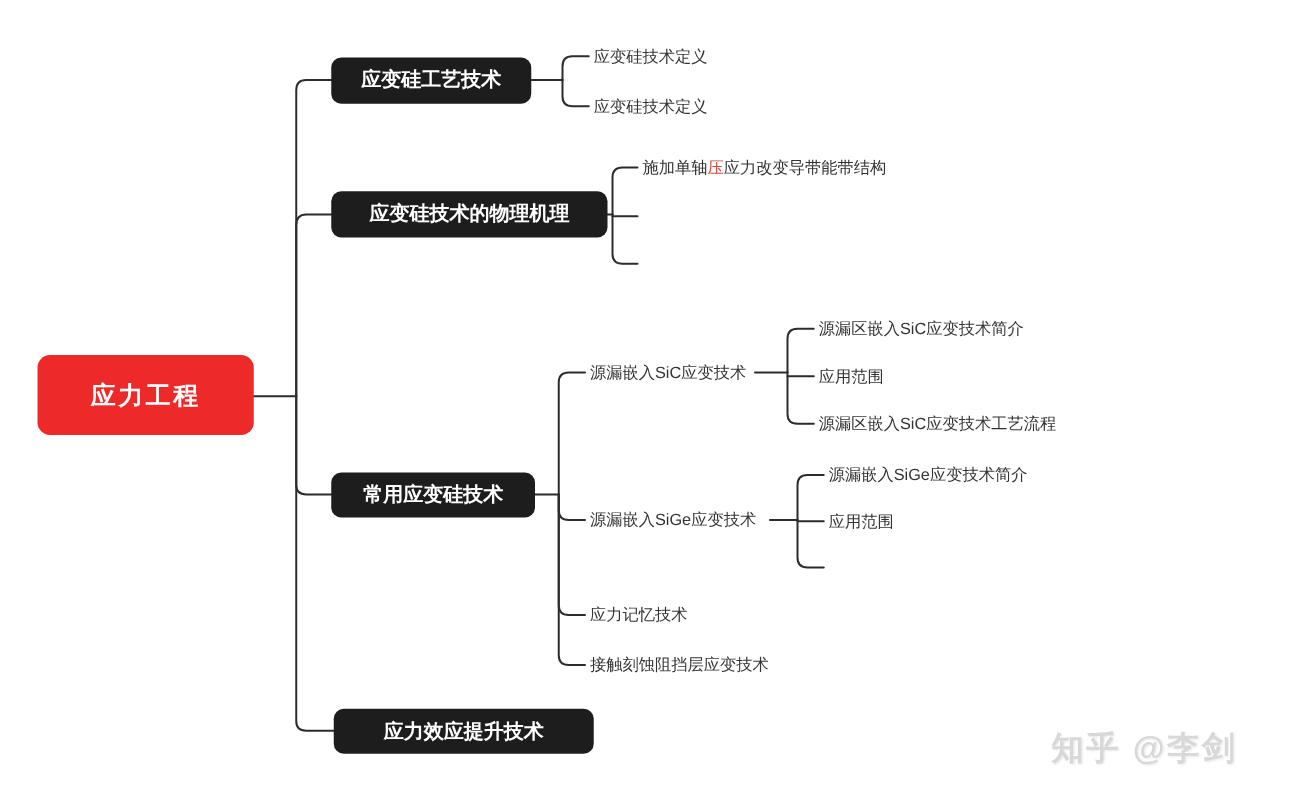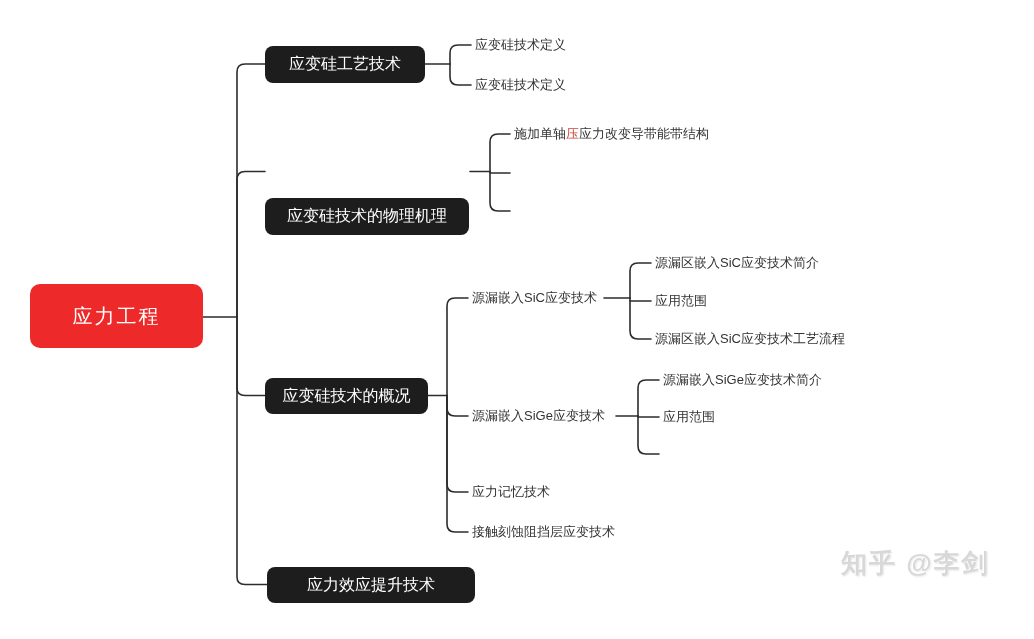--- a/index.html
+++ b/index.html
@@ -4,21 +4,21 @@
 <style>
   html,body{margin:0;padding:0;background:#fff;}
   .canvas{
     position:relative;width:1034px;height:639px;background:#fff;overflow:hidden;
     font-family:"Liberation Sans","DejaVu Sans",sans-serif;
   }
   .clines{position:absolute;left:0;top:0;width:1034px;height:639px;}
   .clines path{fill:none;stroke:var(--line,#2c2c2c);stroke-width:1.6;stroke-linecap:round;}
   .node{
     position:absolute;display:flex;align-items:center;justify-content:center;
-    background:var(--branch-bg,#1d1d1d);color:#fff;font-weight:normal;font-size:16px;
+    background:var(--branch-bg,#1d1d1d);color:#fff;font-weight:bold;font-size:16px;
     border-radius:8px;white-space:nowrap;box-sizing:border-box;
   }
   .node.root{
     background:var(--root-bg,#ee2929);font-size:20px;border-radius:10px;letter-spacing:2px;
   }
   .leaf{
     position:absolute;transform:translateY(-50%);font-size:13px;color:#333;
     white-space:nowrap;line-height:1.2;
   }
   .hl{color:var(--highlight,#c9473d);}
@@ -76,36 +76,36 @@
       <path d="M616 416 H638"></path>
       <path d="M638 416 V388 Q638 380 646 380 H659"></path>
       <path d="M638 417 H659"></path>
       <path d="M638 416 V446 Q638 454 646 454 H659"></path>
     </g>
   </svg>
 
   <div class="node root" style="left:30px;top:284px;width:173px;height:64px;">应力工程</div>
 
   <div class="node" style="left:265px;top:46px;width:160px;height:37px;">应变硅工艺技术</div>
-  <div class="node" style="left:265px;top:153px;width:204px;height:37px;margin-top:45px;">应变硅技术的物理机理</div>
-  <div class="node" style="left:265px;top:378px;width:163px;height:36px;">应变硅技术的概况</div>
+  <div class="node" style="left:265px;top:153px;width:221px;height:37px;">应变硅技术的物理机理</div>
+  <div class="node" style="left:265px;top:378px;width:163px;height:36px;">常用应变硅技术</div>
   <div class="node" style="left:267px;top:567px;width:208px;height:36px;">应力效应提升技术</div>
 
   <div class="leaf" style="left:475px;top:45px;">应变硅技术定义</div>
   <div class="leaf" style="left:475px;top:85px;">应变硅技术定义</div>
 
   <div class="leaf" style="left:514px;top:134px;"><span>施加单轴</span><span class="hl">压</span><span>应力改变导带能带结构</span></div>
 
   <div class="leaf" style="left:472px;top:298px;">源漏嵌入SiC应变技术</div>
   <div class="leaf" style="left:472px;top:416px;">源漏嵌入SiGe应变技术</div>
   <div class="leaf" style="left:472px;top:492px;">应力记忆技术</div>
   <div class="leaf" style="left:472px;top:532px;">接触刻蚀阻挡层应变技术</div>
 
   <div class="leaf" style="left:655px;top:263px;">源漏区嵌入SiC应变技术简介</div>
   <div class="leaf" style="left:655px;top:301px;">应用范围</div>
   <div class="leaf" style="left:655px;top:339px;">源漏区嵌入SiC应变技术工艺流程</div>
 
   <div class="leaf" style="left:663px;top:380px;">源漏嵌入SiGe应变技术简介</div>
   <div class="leaf" style="left:663px;top:417px;">应用范围</div>
 
-  <div class="watermark" style="left:841px;top:546px;">知乎 @李剑</div>
+  <div class="watermark" style="left:841px;top:581px;">知乎 @李剑</div>
 
 </div>
 
 </body></html>

